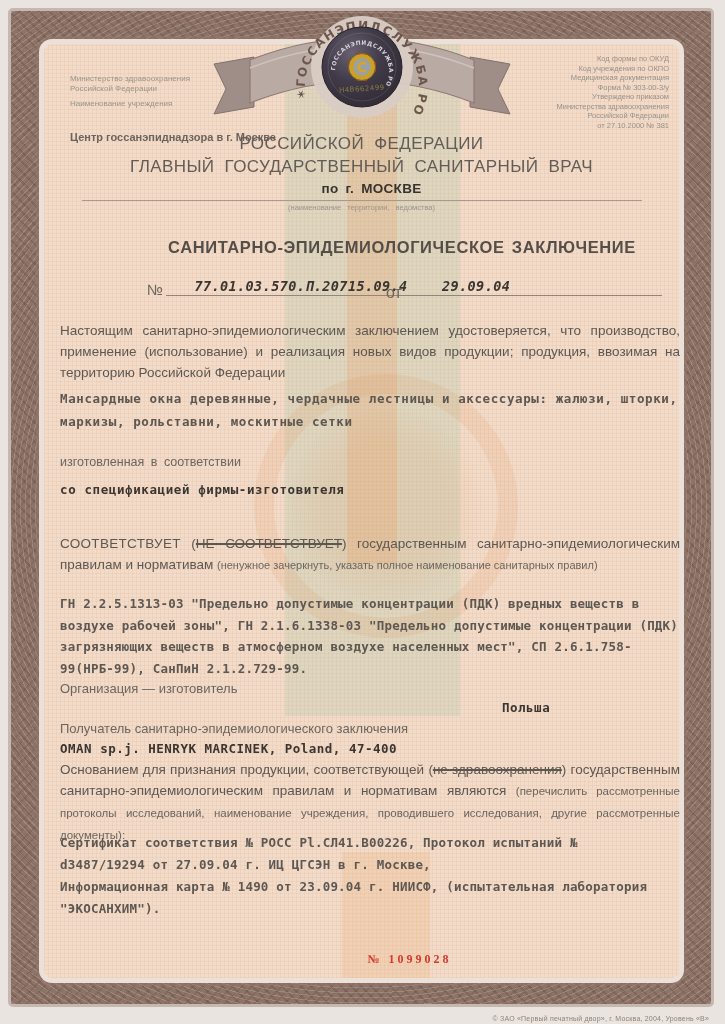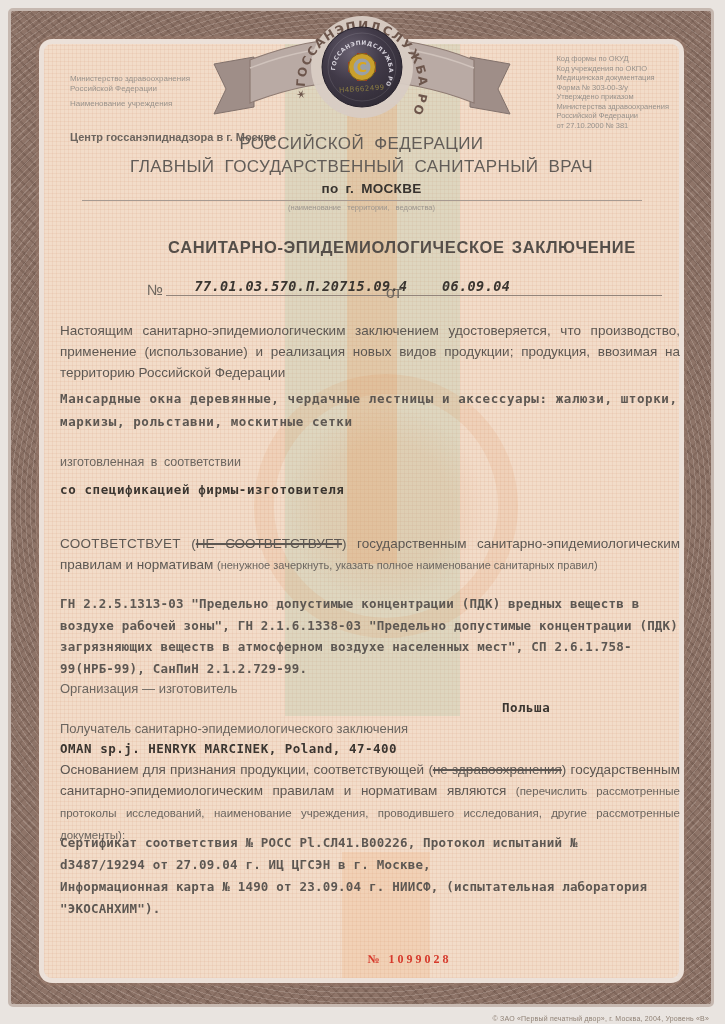--- a/index.html
+++ b/index.html
@@ -29,21 +29,21 @@
   .tint{position:absolute;pointer-events:none;}
   .tint-green{left:241px;top:0;width:175px;height:672px;background:rgba(168,196,164,.26);}
   .tint-orange{left:303px;top:60px;width:50px;height:460px;background:rgba(236,150,85,.22);}
   .tint-orange-b{left:298px;top:808px;width:88px;height:126px;background:rgba(236,160,100,.18);}
   .ghost-seal{left:210px;top:330px;width:224px;height:224px;border:20px solid rgba(224,140,80,.13);
     border-radius:50%;background:radial-gradient(circle, rgba(224,140,80,.10) 0 40%, transparent 62%);}
 
   .small-gray{font-size:8px;line-height:10px;color:#99928b;}
   .hdr-left{position:absolute;left:26px;top:30px;}
   .hdr-left .org{margin-top:22px;font-size:11px;font-weight:bold;color:#6b645e;}
-  .hdr-right{position:absolute;right:10px;top:10px;font-size:7.5px;line-height:9.5px;
+  .hdr-right{position:absolute;right:10px;top:10px;text-align:right;font-size:7.5px;line-height:9.5px;
     color:#97918b;white-space:pre-line;}
 
   .ribbon-wrap{position:absolute;left:210px;top:4px;width:304px;height:126px;z-index:5;}
 
   .title-block{position:absolute;left:0;top:88px;width:635px;text-align:center;color:#625c57;}
   .title-line{font-size:17px;line-height:23px;letter-spacing:.4px;word-spacing:5px;}
   .title-territory{font-size:13.5px;font-weight:bold;color:#37332f;margin-top:3px;letter-spacing:.3px;word-spacing:3px;padding-left:20px;}
   .title-rule{width:560px;margin:4px auto 0;border-top:1px solid #a79a91;}
   .title-caption{font-size:7.5px;color:#9b948d;margin-top:2px;word-spacing:4px;}
 
@@ -125,21 +125,21 @@
 
     <div class="concl-heading">САНИТАРНО-ЭПИДЕМИОЛОГИЧЕСКОЕ ЗАКЛЮЧЕНИЕ</div>
 
     <div class="num-row">
       <span class="num-label">№</span>
       <div class="num-line1">
         <span class="tw num-val">77.01.03.570.П.20715.09.4</span>
       </div>
       <span class="ot-label">от</span>
       <div class="num-line2">
-        <span class="tw num-val">06.09.04</span>
+        <span class="tw num-val">29.09.04</span>
       </div>
     </div>
 
     <div class="para product tw">Мансардные окна деревянные, чердачные лестницы и аксессуары: жалюзи, шторки, маркизы, рольставни, москитные сетки</div>
 
     <div class="para intro">Настоящим санитарно-эпидемиологическим заключением удостоверяется, что производство, применение (использование) и реализация новых видов продукции; продукция, ввозимая на территорию Российской Федерации</div>
 
     <div class="made-label">изготовленная в соответствии</div>
     <div class="made-value tw">со спецификацией фирмы-изготовителя</div>
 

